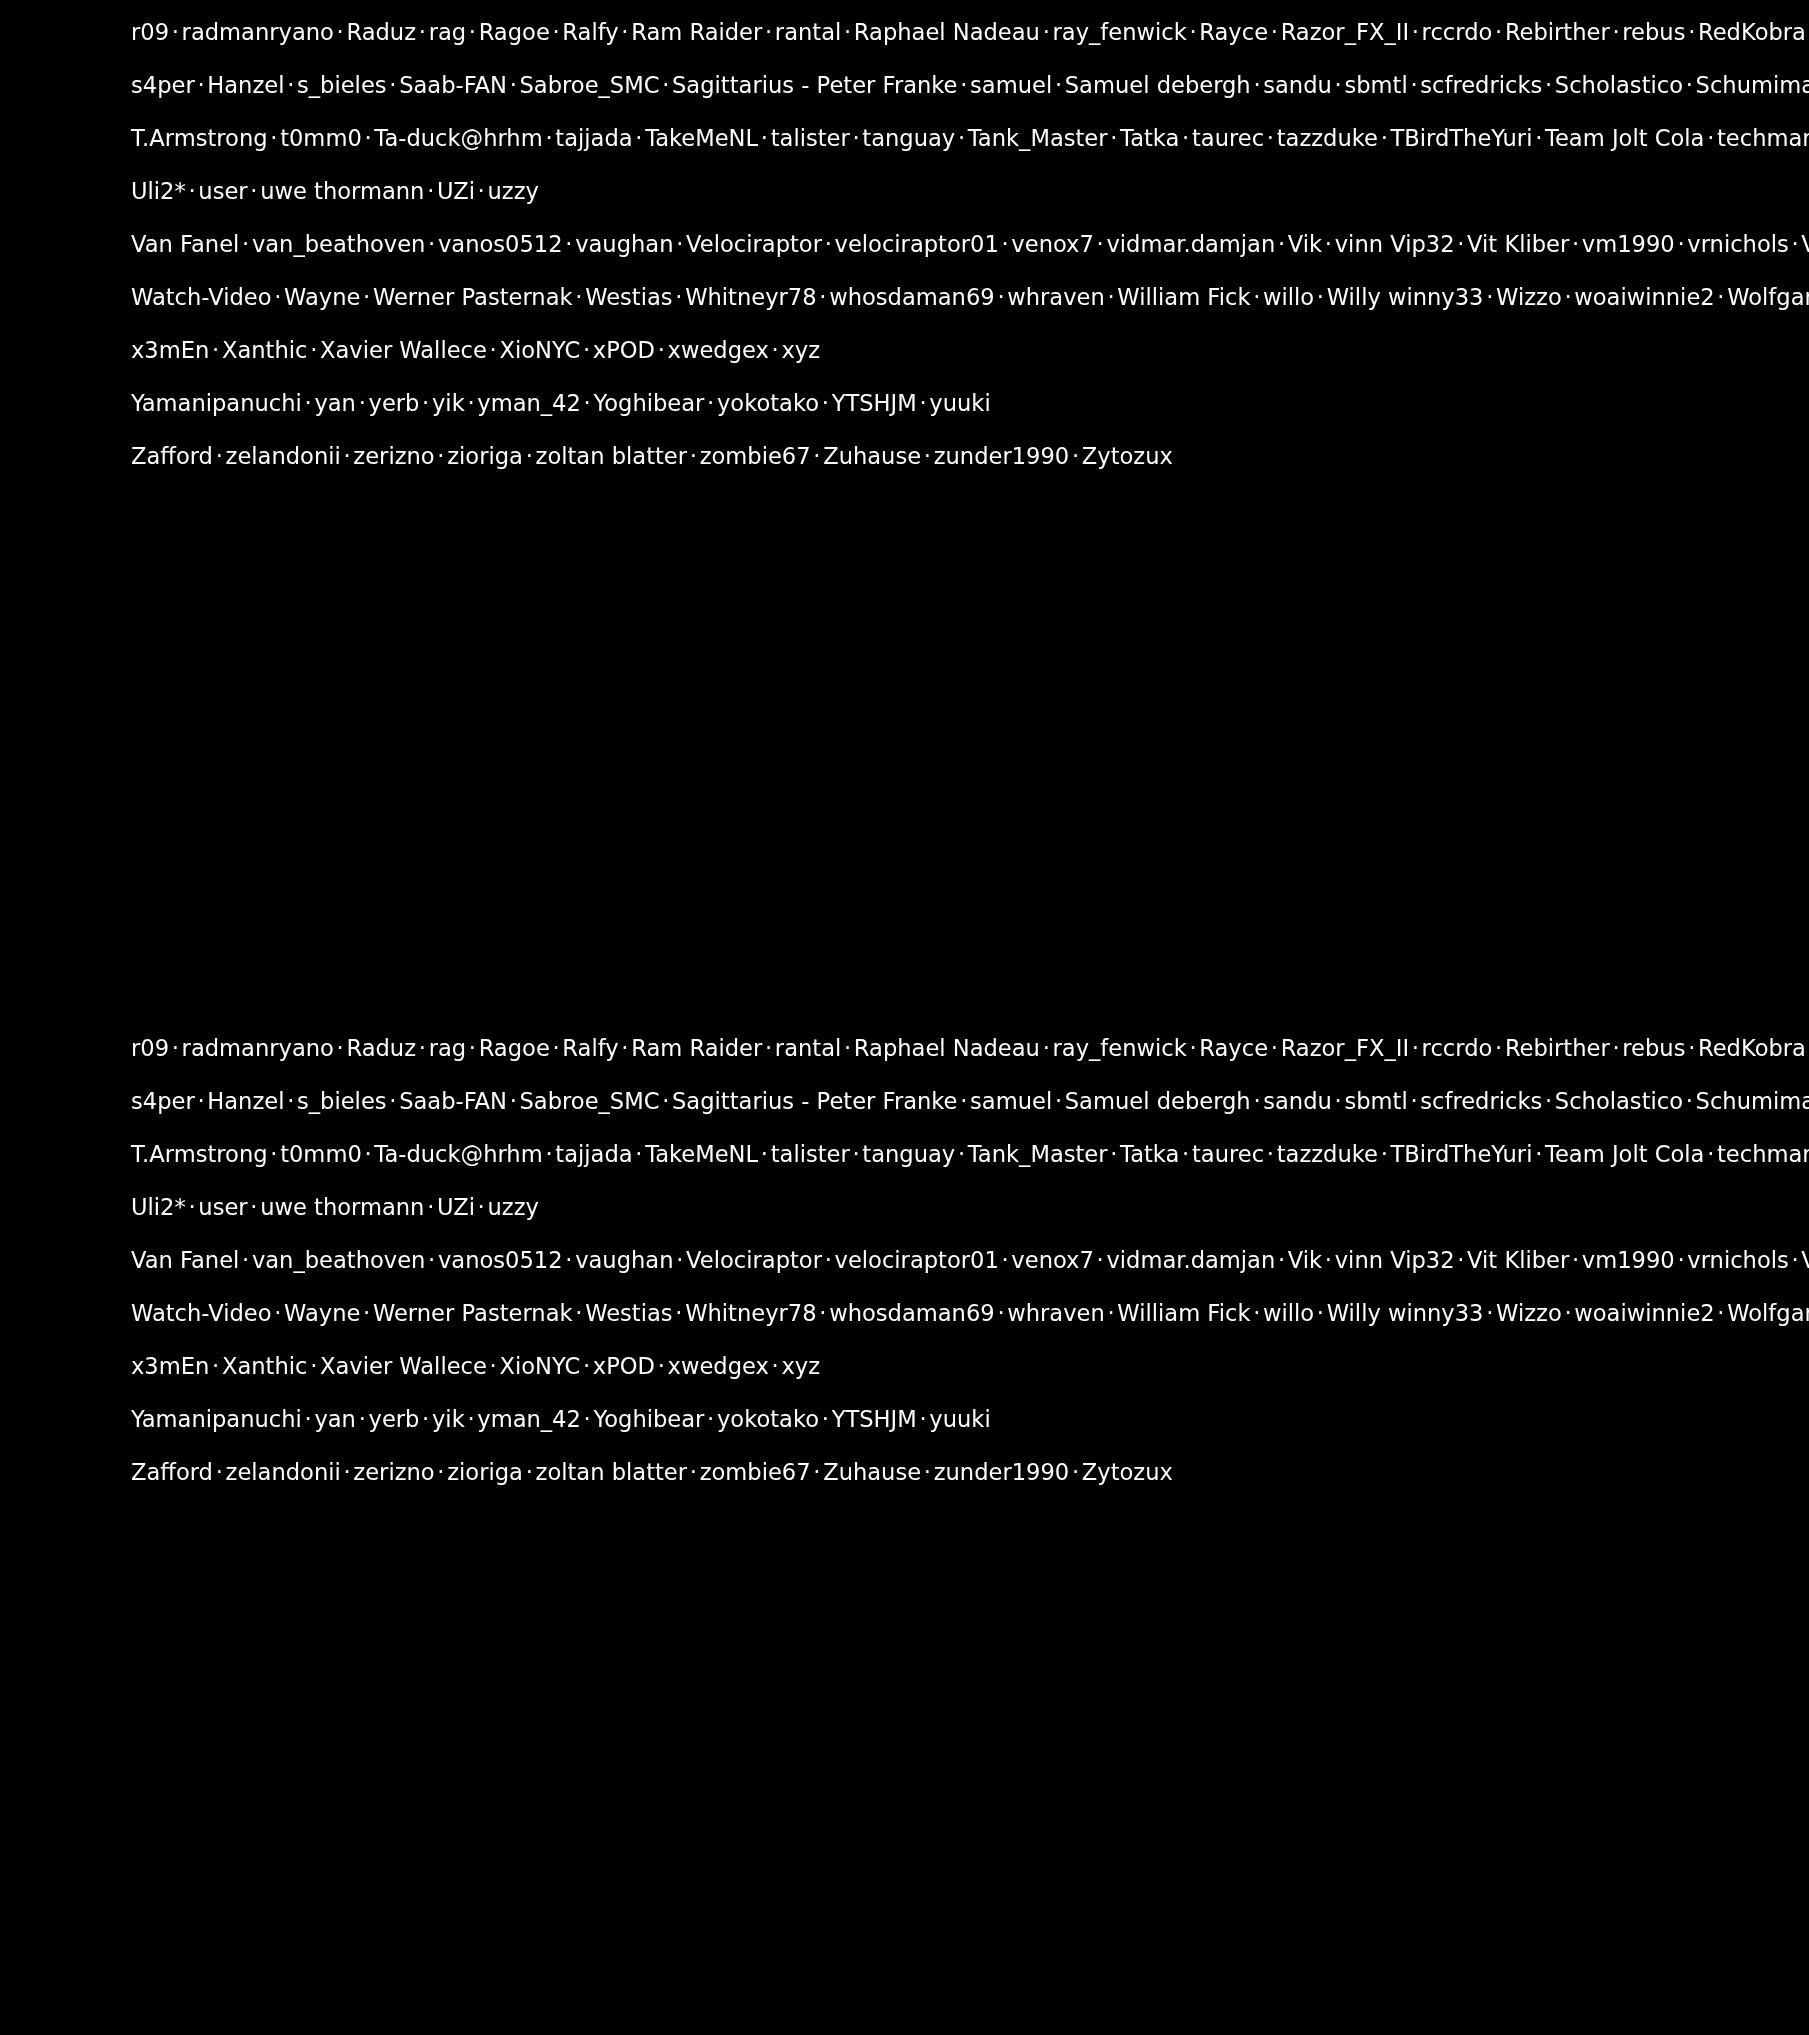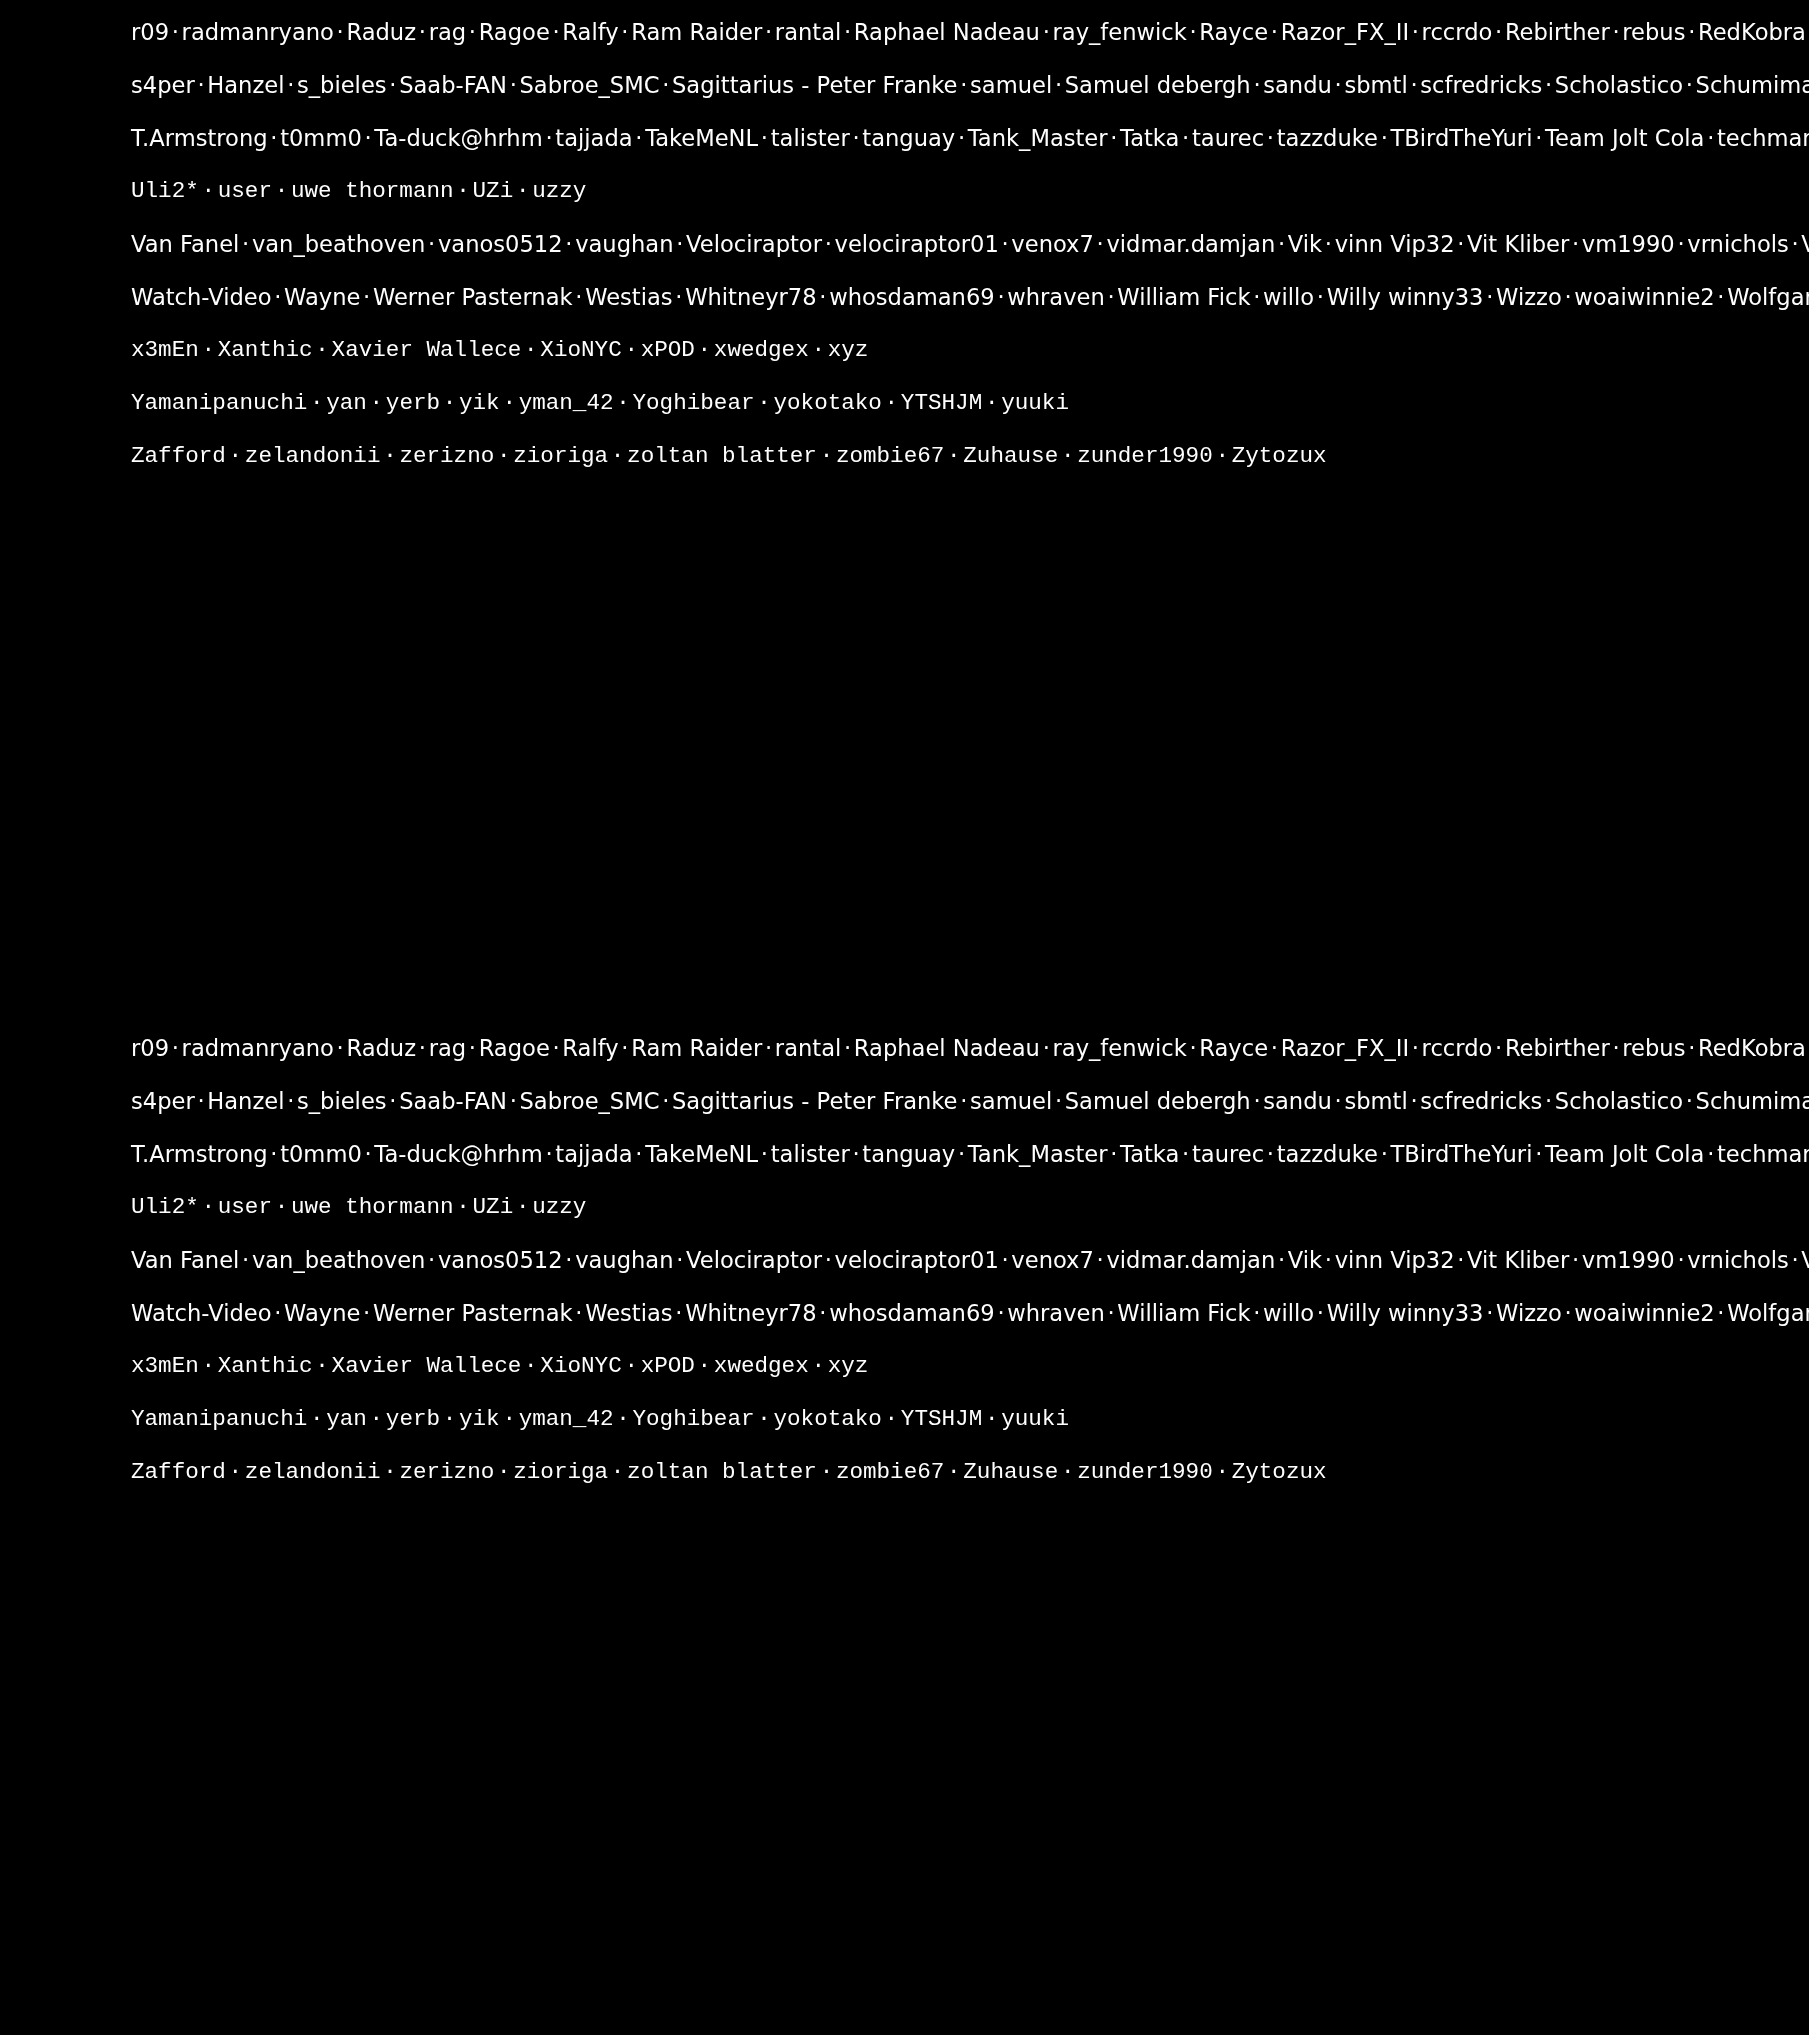--- a/index.html
+++ b/index.html
@@ -47,21 +47,20 @@
     letter-spacing: 0px;
   }
   
   .group .names-line {
     text-align: justify;
     text-align-last: justify;
   }
   .group.short .names-line {
     text-align: left;
     text-align-last: left;
-    font-family: Liberation Mono, monospace;
   }
   .sep {
     color: #ffffff;
     padding: 0 2.7px;
   }
   .name {
     white-space: nowrap;
   }
 </style>
 </head>

